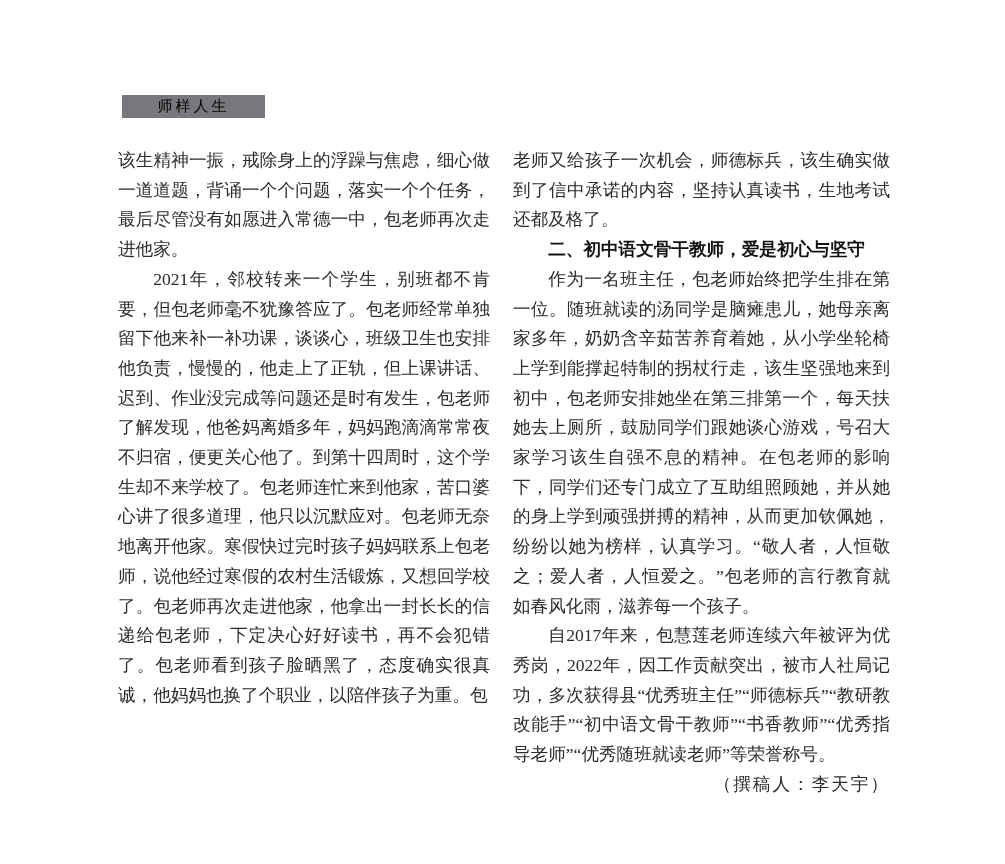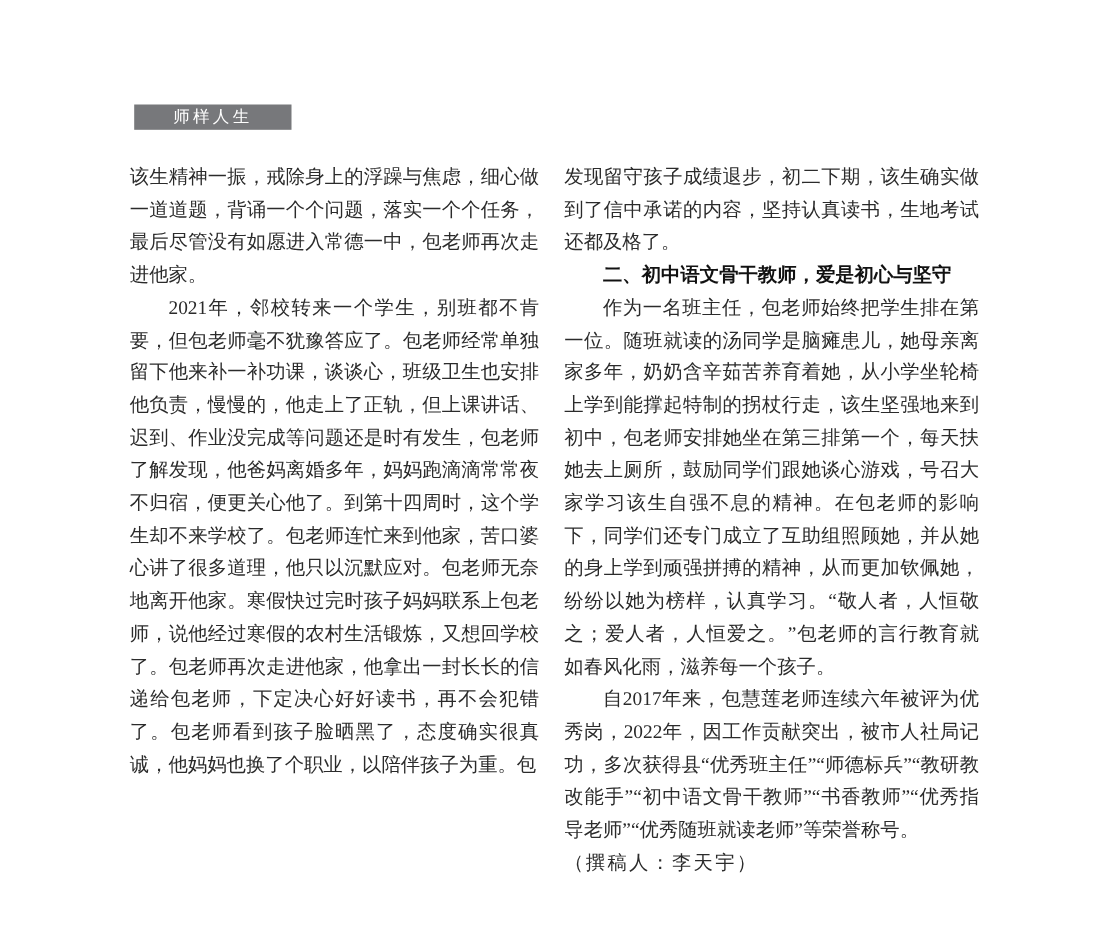--- a/index.html
+++ b/index.html
@@ -14,21 +14,21 @@
     background: #ffffff;
     overflow: hidden;
   }
   .badge {
     position: absolute;
     left: 122px;
     top: 95px;
     width: 143px;
     height: 23px;
     background: #77787b;
-    color: #ffffff;
+    color: #000000;
     font-family: "Liberation Sans", sans-serif;
     font-size: 15px;
     letter-spacing: 3px;
     display: flex;
     align-items: center;
     justify-content: center;
   }
   .col {
     position: absolute;
     top: 146px;
@@ -57,39 +57,40 @@
     margin: 0;
     font-family: "Liberation Sans", sans-serif;
     font-weight: bold;
     font-size: 17.6px;
     line-height: 29.7px;
     color: #111111;
     text-indent: 2em;
     text-align: left;
   }
   .signature {
+    text-align: right;
     letter-spacing: 2px;
     color: #2b2b2b;
   }
 </style>
 </head>
 <body>
 
 <div class="page">
 
   <div class="badge">
     <span>师样人生</span>
   </div>
 
   <div class="col col-left">
     <p>该生精神一振，戒除身上的浮躁与焦虑，细心做一道道题，背诵一个个问题，落实一个个任务，最后尽管没有如愿进入常德一中，包老师再次走进他家。</p>
     <p class="ind">2021年，邻校转来一个学生，别班都不肯要，但包老师毫不犹豫答应了。包老师经常单独留下他来补一补功课，谈谈心，班级卫生也安排他负责，慢慢的，他走上了正轨，但上课讲话、迟到、作业没完成等问题还是时有发生，包老师了解发现，他爸妈离婚多年，妈妈跑滴滴常常夜不归宿，便更关心他了。到第十四周时，这个学生却不来学校了。包老师连忙来到他家，苦口婆心讲了很多道理，他只以沉默应对。包老师无奈地离开他家。寒假快过完时孩子妈妈联系上包老师，说他经过寒假的农村生活锻炼，又想回学校了。包老师再次走进他家，他拿出一封长长的信递给包老师，下定决心好好读书，再不会犯错了。包老师看到孩子脸晒黑了，态度确实很真诚，他妈妈也换了个职业，以陪伴孩子为重。包</p>
   </div>
 
   <div class="col col-right">
-    <p>发现留守孩子成绩退步，初二下期，该生确实做到了信中承诺的内容，坚持认真读书，生地考试还都及格了。</p>
+    <p>老师又给孩子一次机会，师德标兵，该生确实做到了信中承诺的内容，坚持认真读书，生地考试还都及格了。</p>
     <p class="section-heading">二、初中语文骨干教师，爱是初心与坚守</p>
     <p class="ind">作为一名班主任，包老师始终把学生排在第一位。随班就读的汤同学是脑瘫患儿，她母亲离家多年，奶奶含辛茹苦养育着她，从小学坐轮椅上学到能撑起特制的拐杖行走，该生坚强地来到初中，包老师安排她坐在第三排第一个，每天扶她去上厕所，鼓励同学们跟她谈心游戏，号召大家学习该生自强不息的精神。在包老师的影响下，同学们还专门成立了互助组照顾她，并从她的身上学到顽强拼搏的精神，从而更加钦佩她，纷纷以她为榜样，认真学习。“敬人者，人恒敬之；爱人者，人恒爱之。”包老师的言行教育就如春风化雨，滋养每一个孩子。</p>
     <p class="ind">自2017年来，包慧莲老师连续六年被评为优秀岗，2022年，因工作贡献突出，被市人社局记功，多次获得县“优秀班主任”“师德标兵”“教研教改能手”“初中语文骨干教师”“书香教师”“优秀指导老师”“优秀随班就读老师”等荣誉称号。</p>
     <p class="signature">（撰稿人：李天宇）</p>
   </div>
 
 </div>
 
 </body></html>

